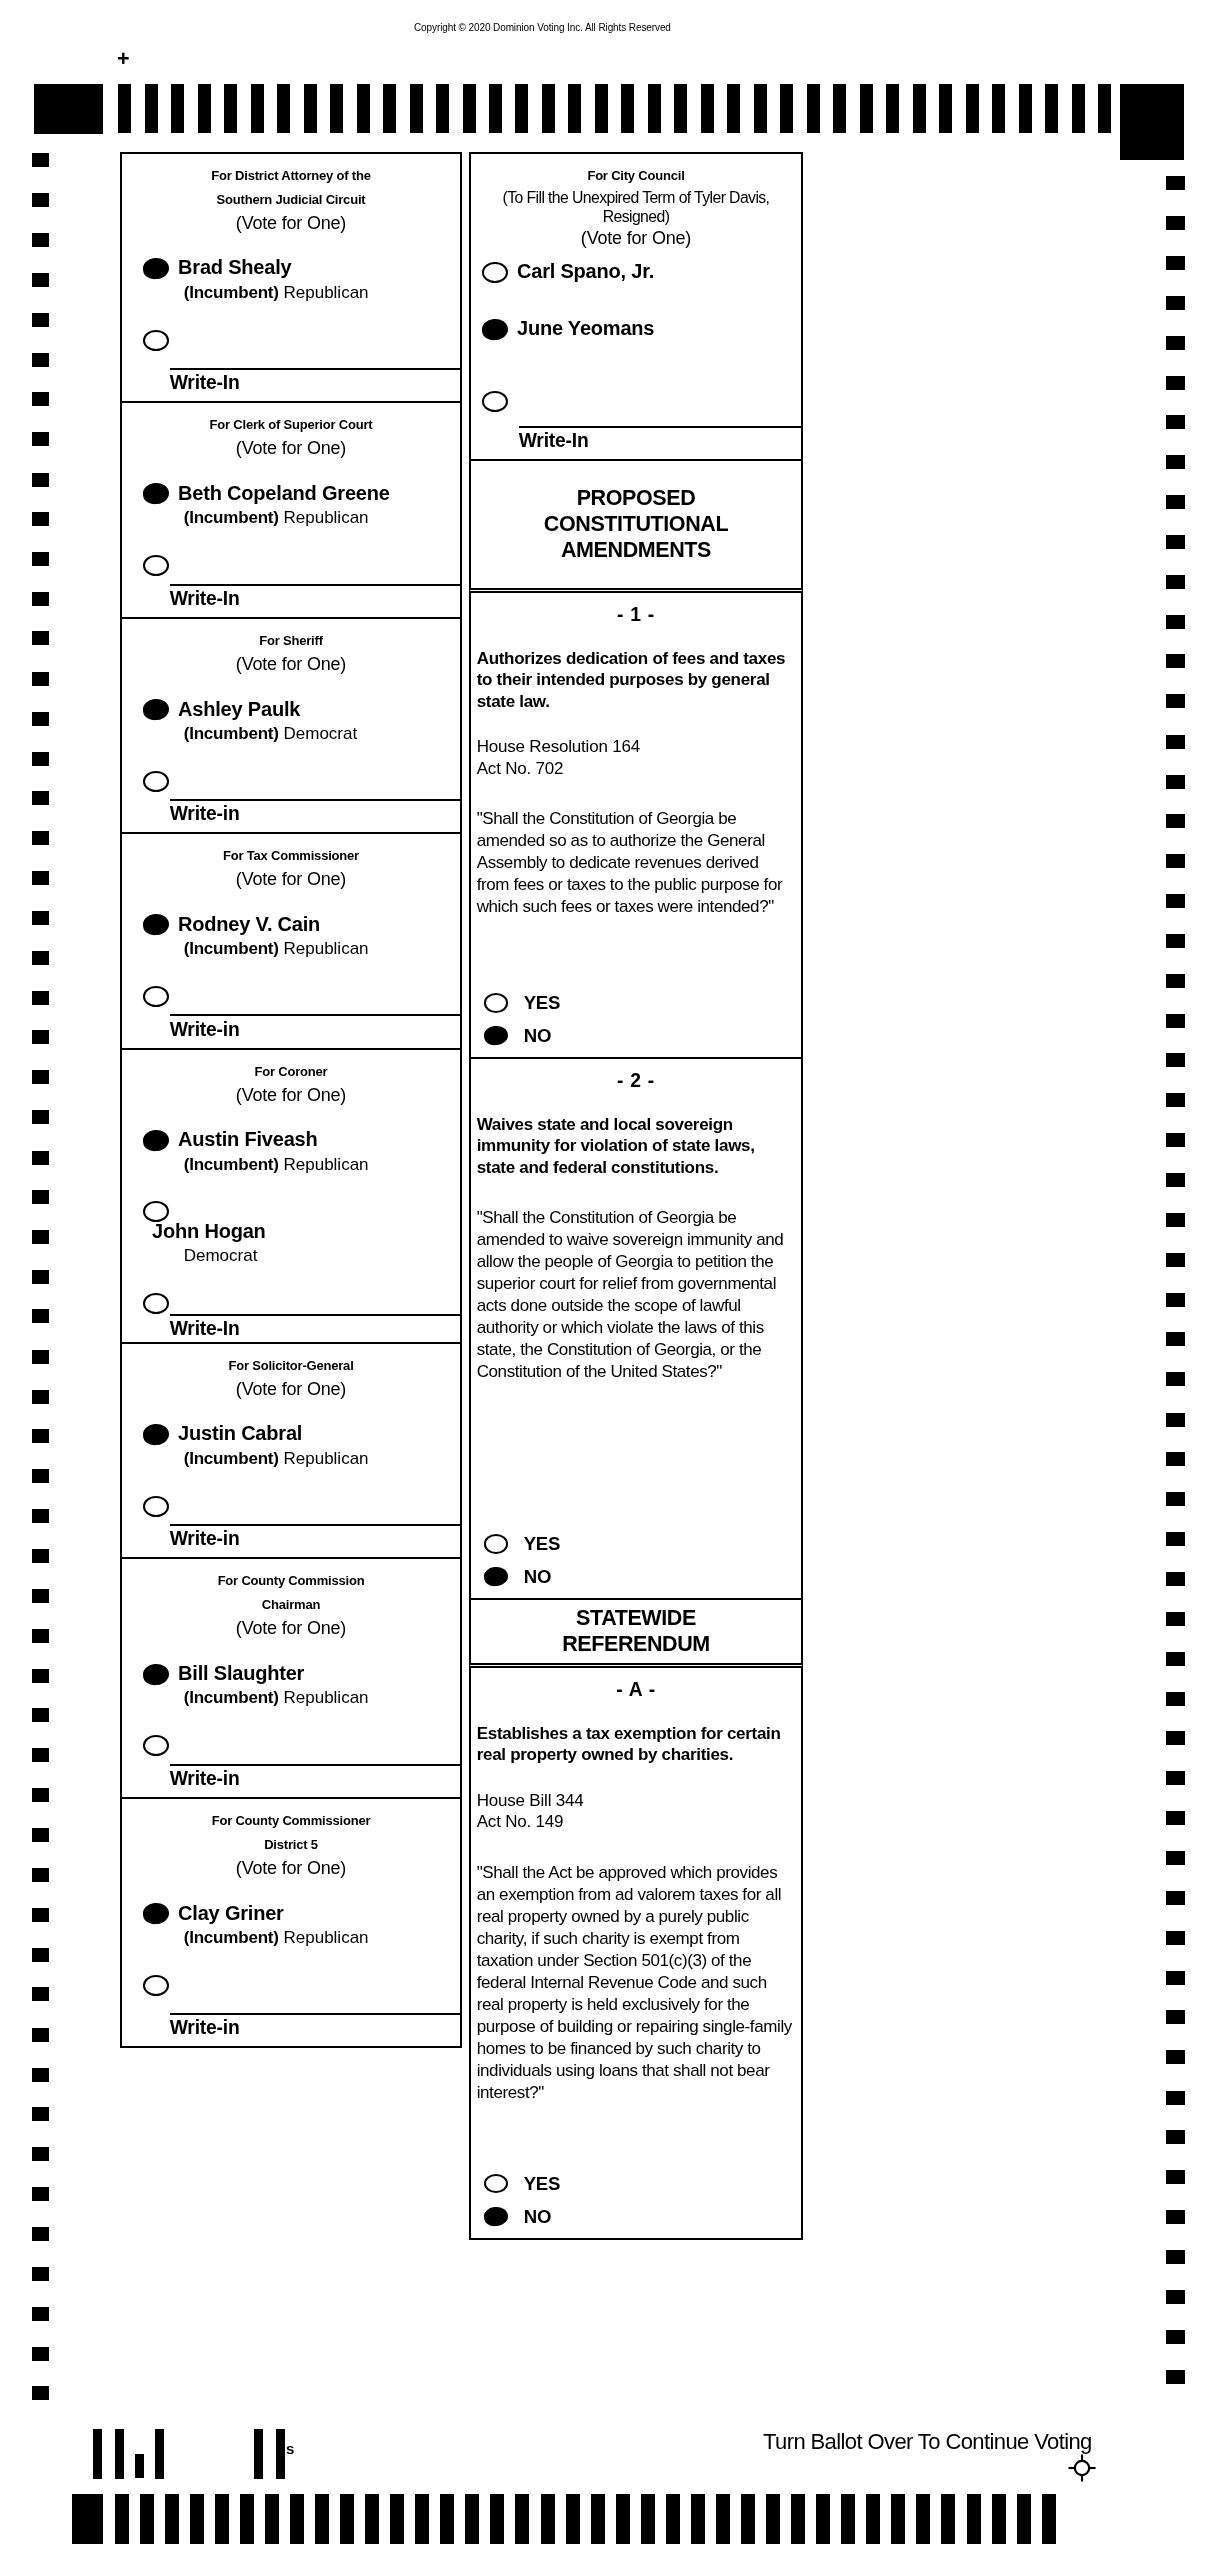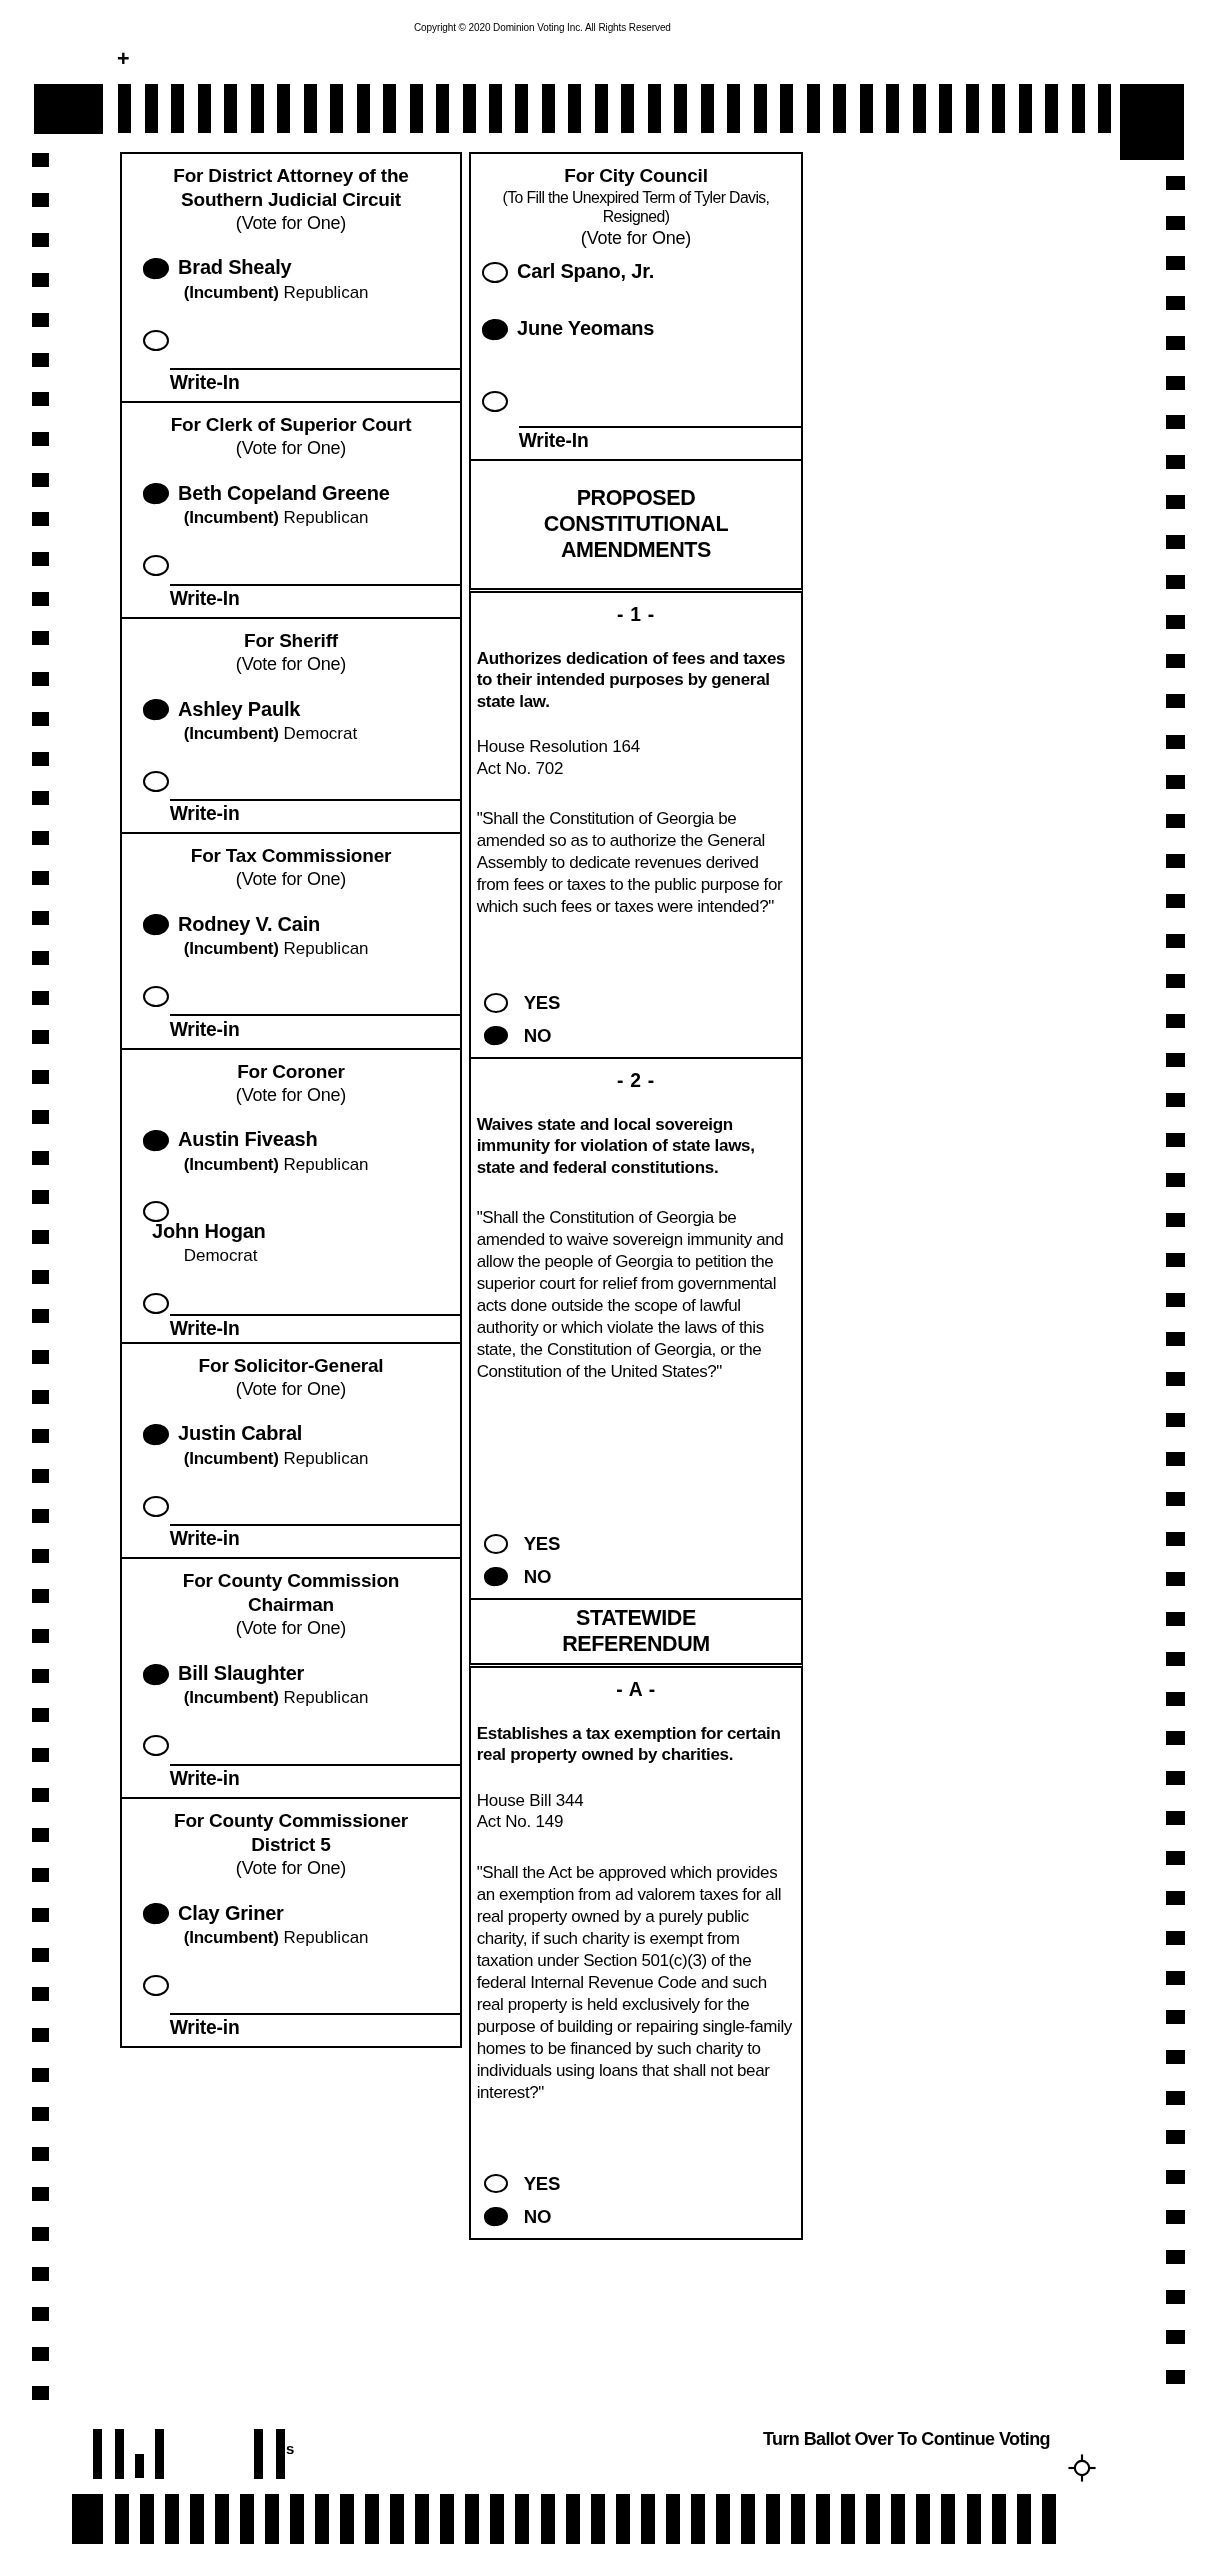--- a/index.html
+++ b/index.html
@@ -21,21 +21,21 @@
          display:flex; flex-direction:column; }
   .box + .box { margin-top:-2.1px; }
 
   
   .hdr { align-items:center; justify-content:center; text-align:center;
          font-weight:bold; font-size:21.5px; line-height:26px; letter-spacing:-0.4px;
          border-bottom:5px double #000; }
 
   
   .contest { padding:0 5.7px; }
-  .c-title { margin-top:10px; text-align:center; font-weight:bold; font-size:19px;
+  .c-title { margin-top:10px; text-align:center; font-weight:bold; font-size:13px;
              line-height:23.6px; letter-spacing:-0.2px; }
   .c-note  { text-align:center; font-size:15.8px; line-height:19.3px; letter-spacing:-0.6px; white-space:nowrap; }
   .c-votefor { text-align:center; font-size:18px; line-height:21.5px; margin-top:1.4px; letter-spacing:-0.2px; }
   .cand-row { display:flex; align-items:flex-start; }
   .bubble { width:26px; height:21px; border:2.1px solid #000; border-radius:50%;
             box-sizing:border-box; background:#fff; flex:none; }
   .bubble.filled { background:#000; border-radius:48% 52% 50% 46%; transform:rotate(-5deg); }
   .cand-name { font-weight:bold; font-size:20px; line-height:21.5px; letter-spacing:-0.2px;
                margin-left:8.6px; margin-top:-0.7px; white-space:nowrap; }
   .cand-detail { font-size:17px; line-height:20px; margin-top:3.6px; margin-left:56px; white-space:nowrap; }
@@ -51,21 +51,21 @@
                margin-top:21.5px; padding-right:1.4px; }
   .m-refs { font-size:17px; line-height:21.5px; letter-spacing:-0.2px; margin-top:24px; }
   .m-quote { font-size:17px; line-height:22px; letter-spacing:-0.4px; margin-top:29px; padding-right:0.7px; }
   .m-options { margin-top:auto; margin-bottom:10px; }
   .opt-row { display:flex; align-items:center; padding-left:7.2px; margin-top:10.7px; }
   .opt-row .bubble { width:24px; height:19.3px; }
   .opt-label { font-weight:bold; font-size:18.6px; letter-spacing:-0.2px; margin-left:15.8px; }
 
   
   .copyright { position:absolute; left:414px; top:21.5px; font-size:10px; letter-spacing:-0.1px; }
-  .turn-text { position:absolute; left:763px; top:2429px; font-weight:bold; font-size:18px;
+  .turn-text { position:absolute; left:763px; top:2429px; font-weight:normal; font-size:22px;
                letter-spacing:-0.6px; white-space:nowrap; }
   .crosshair { position:absolute; left:1067px; top:2453px; }
 </style>
 </head>
 <body>
 
 <div class="ballot">
 
   <div class="copyright">Copyright © 2020 Dominion Voting Inc. All Rights Reserved</div>
   <div class="plus-mark" style="left:117px; top:52px;">+</div>

